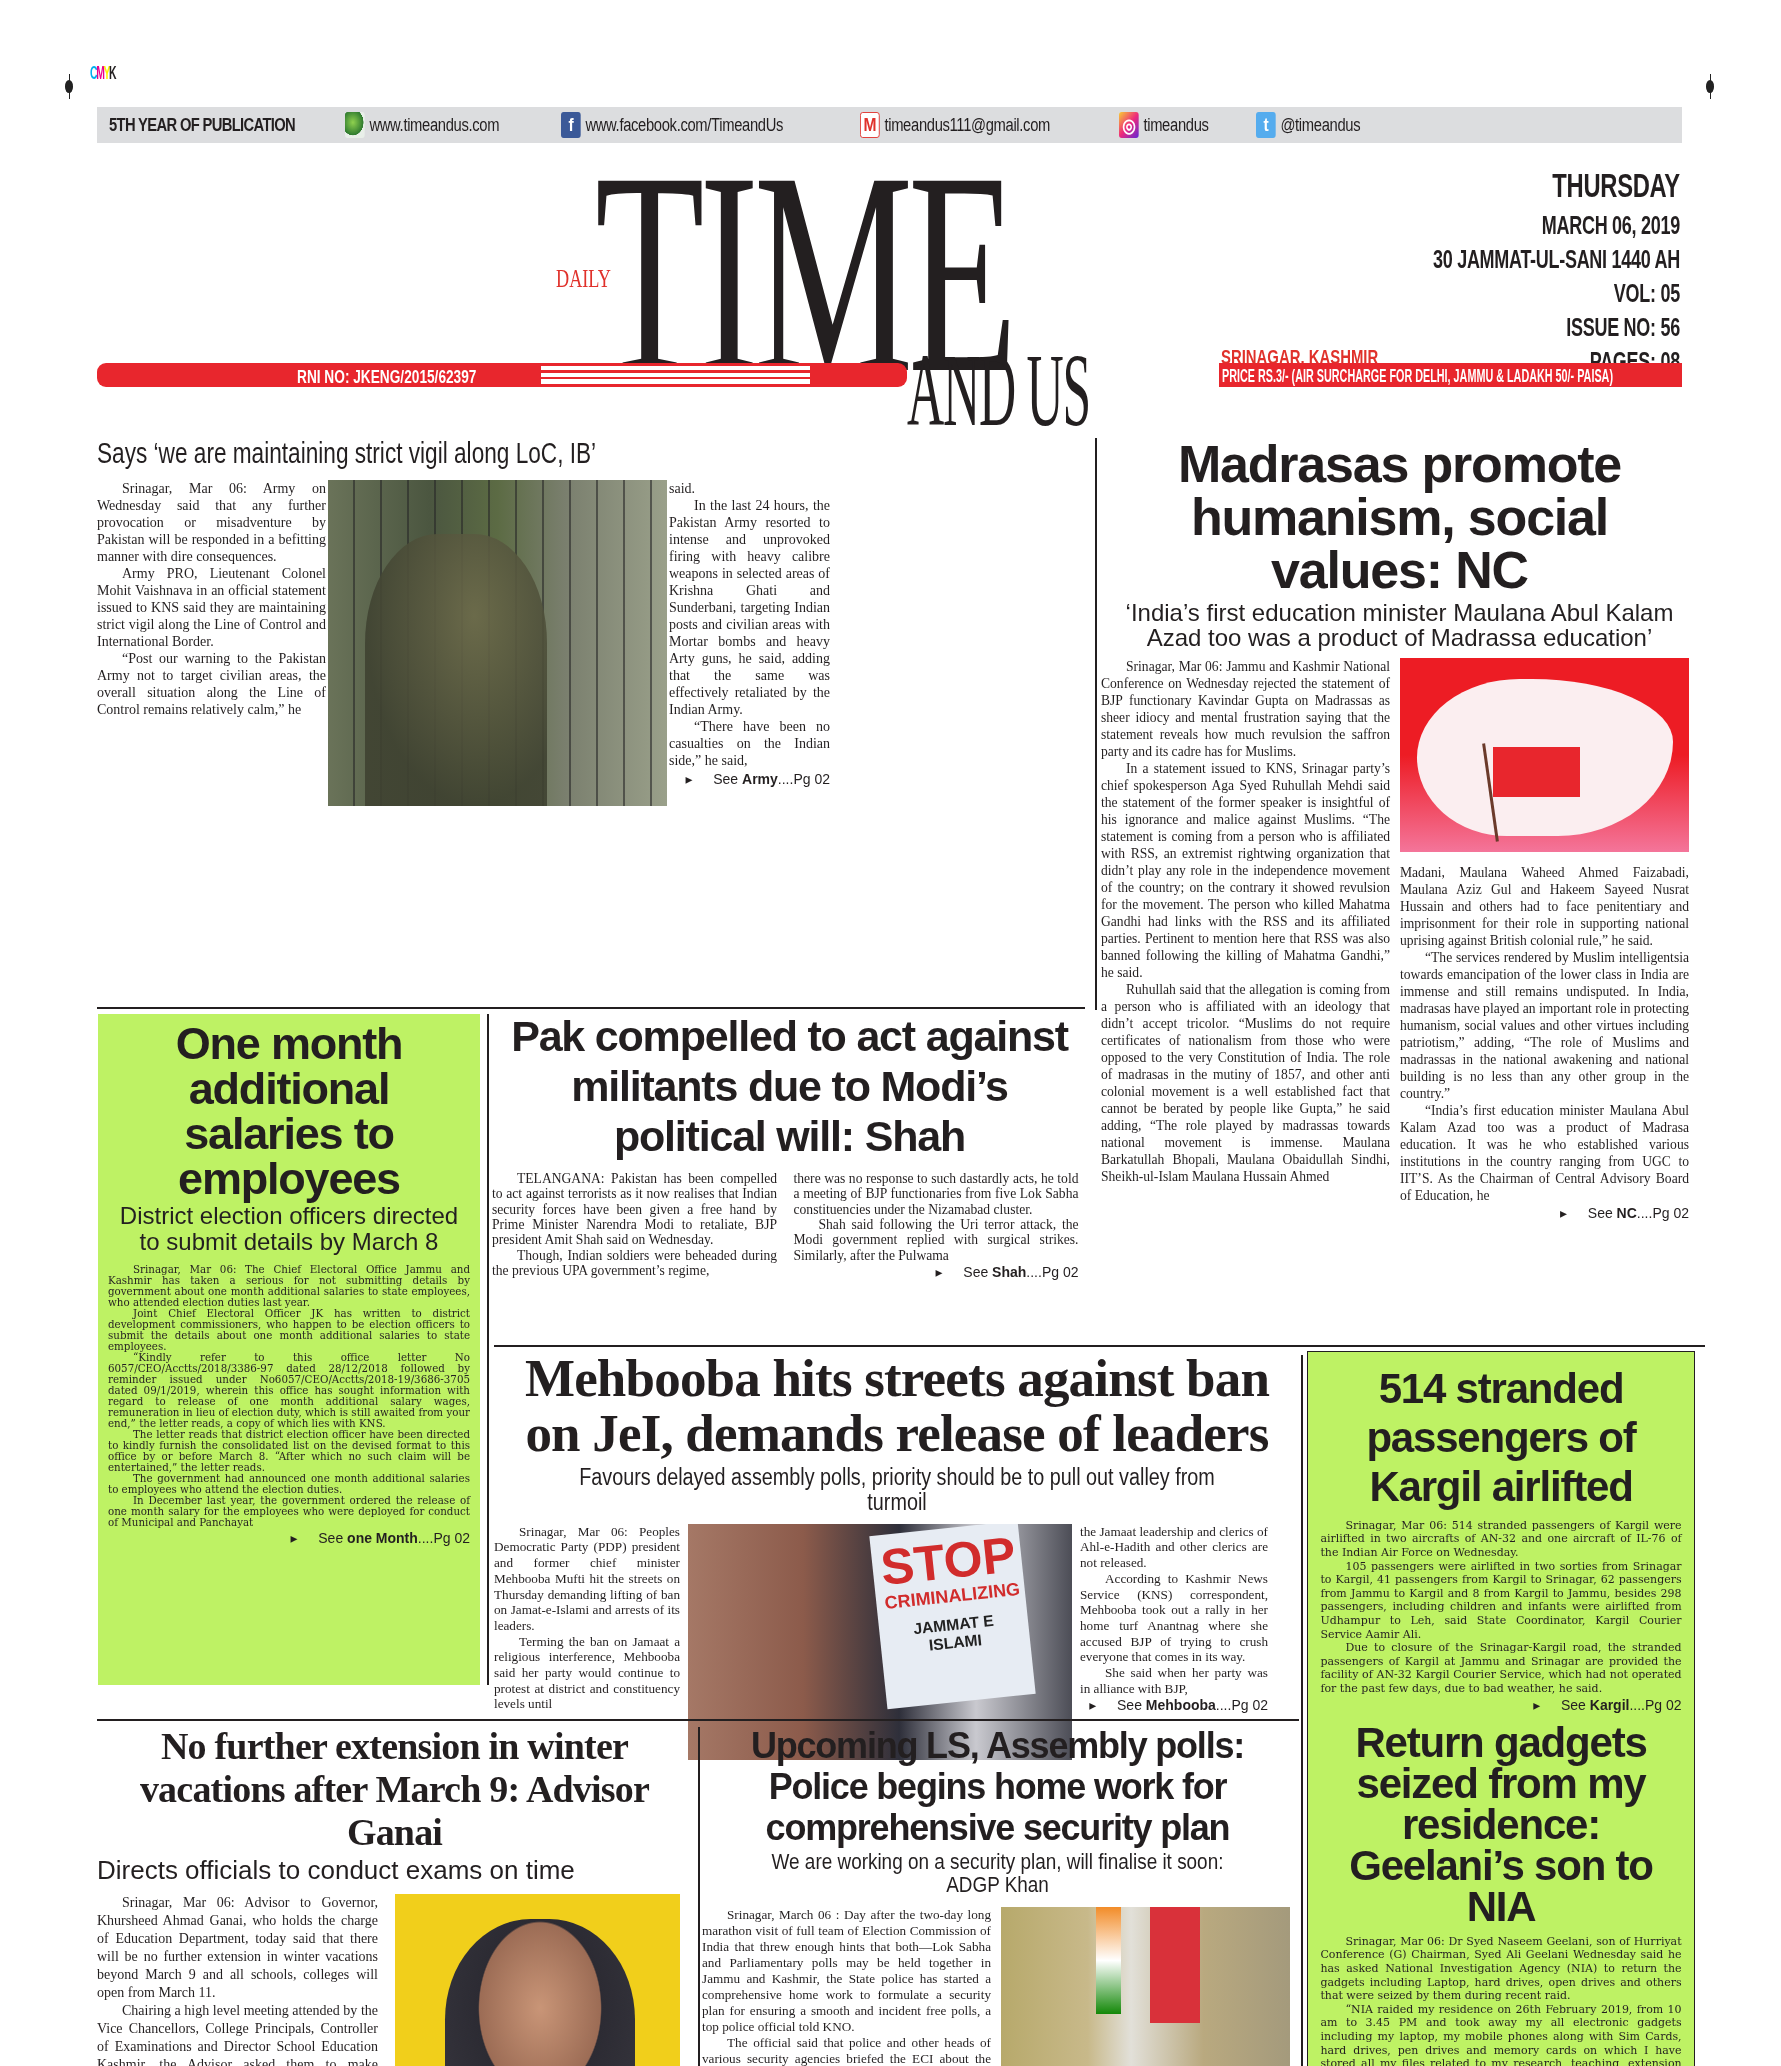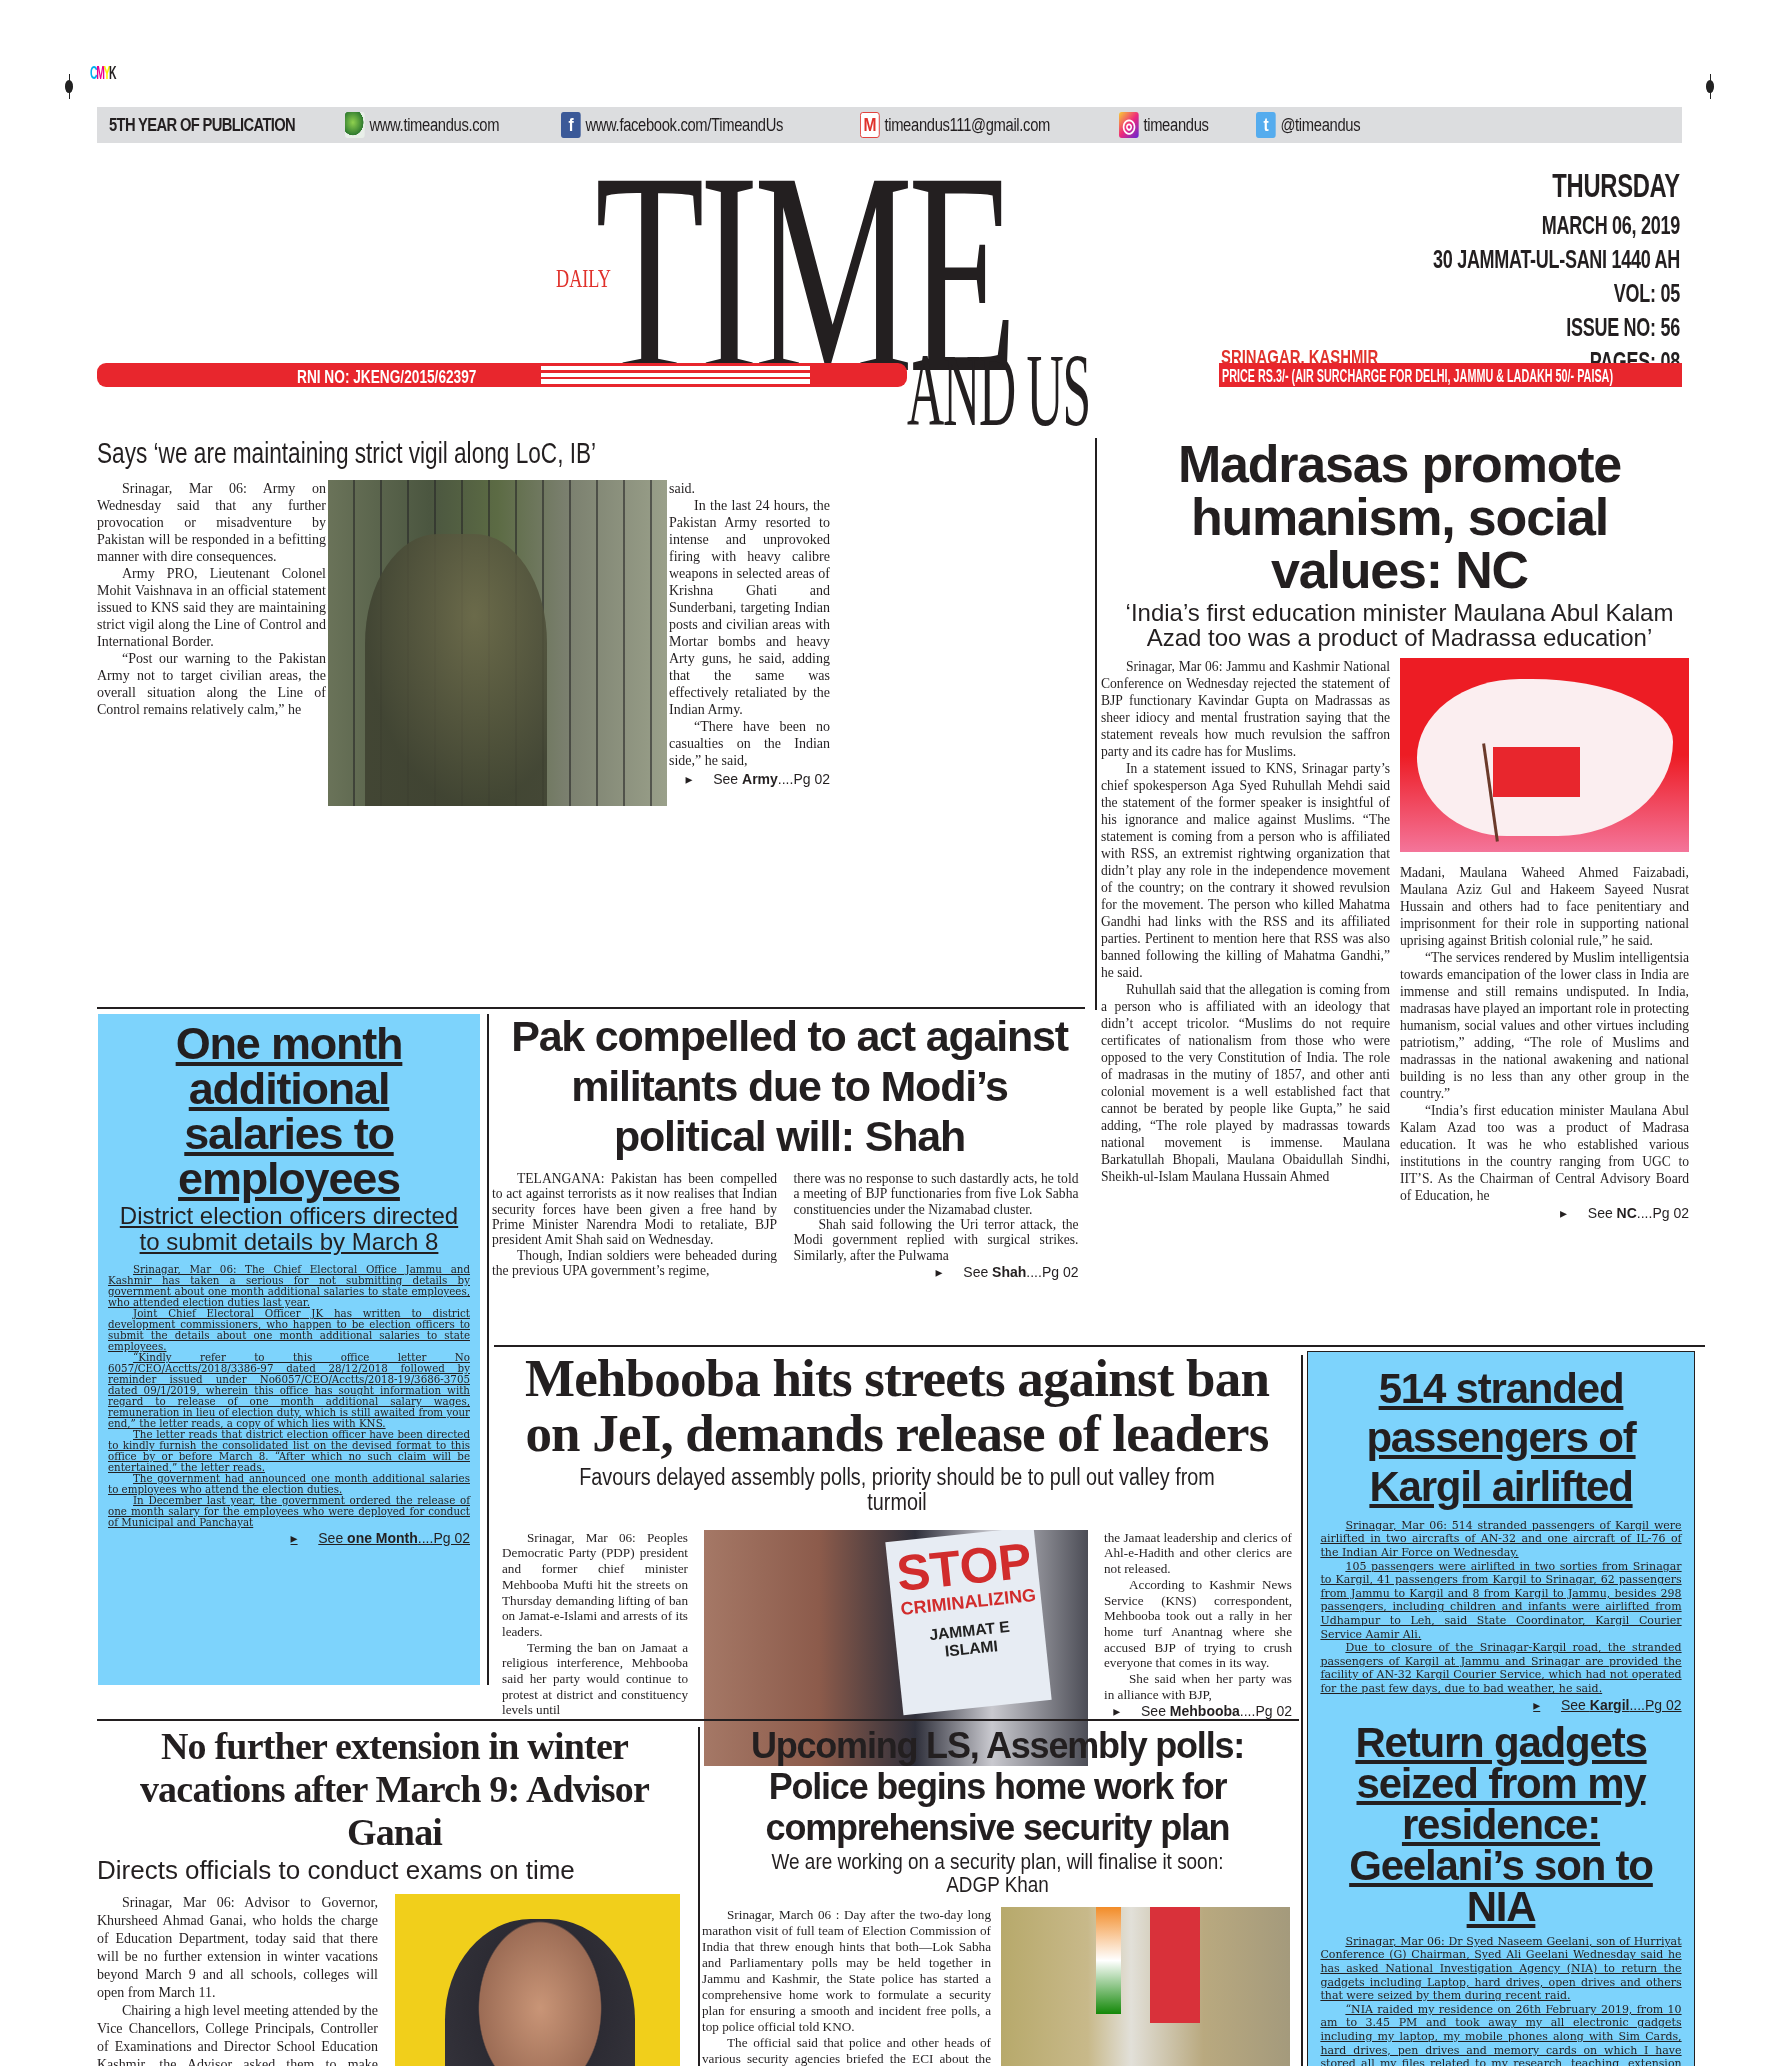--- a/index.html
+++ b/index.html
@@ -47,21 +47,21 @@
   .redbar-right span { position: absolute; left: 3.3px; top: 2.5px; color: #fff; font-family: "Liberation Sans", sans-serif; font-weight: bold; font-size: 18px; white-space: nowrap; transform: scaleX(0.6); transform-origin: left; }
 
   
   .hl { font-family: "Liberation Sans", sans-serif; font-weight: bold; color: #231f20; text-align: center; letter-spacing: -1.2px; line-height: 1.0; }
   .sub { font-family: "Liberation Sans", sans-serif; color: #231f20; text-align: center; line-height: 1.08; }
   .body { font-family: "Liberation Serif", serif; font-size: 14px; line-height: 17px; color: #231f20; text-align: justify; hyphens: auto; }
   .body p { text-indent: 25px; }
   .see { font-family: "Liberation Sans", sans-serif; font-size: 14px; color: #231f20; text-align: right; margin-top: 1.7px; }
   .see b { font-weight: bold; }
   .see::before { content: "\25B8"; margin-right: 20.7px; }
-  .grey { background: #7dd3fc; text-decoration: underline; }
+  .grey { background: #bef264; }
   .rule-h { height: 2.1px; background: #231f20; }
   .rule-v { width: 1.7px; background: #231f20; }
   .photo { overflow: hidden; }
 </style>
 </head>
 <body>
 
 <div class="abs cmyk-label" style="left:90px;top:62px;">
   <span>C</span><span>M</span><span>Y</span><span>K</span>
 </div>
@@ -187,21 +187,21 @@
       <p>Shah said following the Uri terror attack, the Modi government replied with surgical strikes. Similarly, after the Pulwama</p>
       <div class="see"><span>See </span><b>Shah</b><span>....Pg 02</span></div>
     </div>
   </div>
 </div>
 <div class="abs rule-h" style="left:494px;top:1345px;width:1211px;"></div>
 
 <div class="abs" style="left:494px;top:1351px;width:806px;height:364px;">
   <div class="hl serif" style="font-family:'Liberation Serif',serif;font-size:53px;line-height:55px;letter-spacing:-0.8px;">Mehbooba hits streets against ban on JeI, demands release of leaders</div>
   <div class="sub" style="font-size:23px;margin-top:4.1px;transform:scaleX(0.86);">Favours delayed assembly polls, priority should be to pull out valley from turmoil</div>
-  <div style="display:flex;gap:16px;margin-top:15px;justify-content:center;">
+  <div style="display:flex;gap:8px;margin-top:9px;">
     <div class="body" style="width:186px;font-size:13.2px;line-height:15.7px;">
       <p>Srinagar, Mar 06: Peoples Democratic Party (PDP) president and former chief minister Mehbooba Mufti hit the streets on Thursday demanding lifting of ban on Jamat-e-Islami and arrests of its leaders.</p>
       <p>Terming the ban on Jamaat a religious interference, Mehbooba said her party would continue to protest at district and constituency levels until</p>
     </div>
     <div class="photo" style="width:384px;height:236px;background:linear-gradient(90deg,#a57866 0%,#8c5b4b 30%,#2e2f3a 55%,#c9c9cf 75%,#4c4d56 100%);position:relative;">
       <div style="position:absolute;left:190px;top:4.1px;width:149px;height:174px;background:#e7ecf3;transform:rotate(-6deg);padding:8.3px;text-align:center;">
         <div style="font-family:'Liberation Sans',sans-serif;font-weight:bold;font-size:50px;color:#d12c2c;line-height:50px;">STOP</div>
         <div style="font-family:'Liberation Sans',sans-serif;font-weight:bold;font-size:18px;color:#d12c2c;">CRIMINALIZING</div>
         <div style="font-family:'Liberation Sans',sans-serif;font-weight:bold;font-size:15.7px;color:#222;margin-top:8.3px;">JAMMAT E ISLAMI</div>
       </div>

